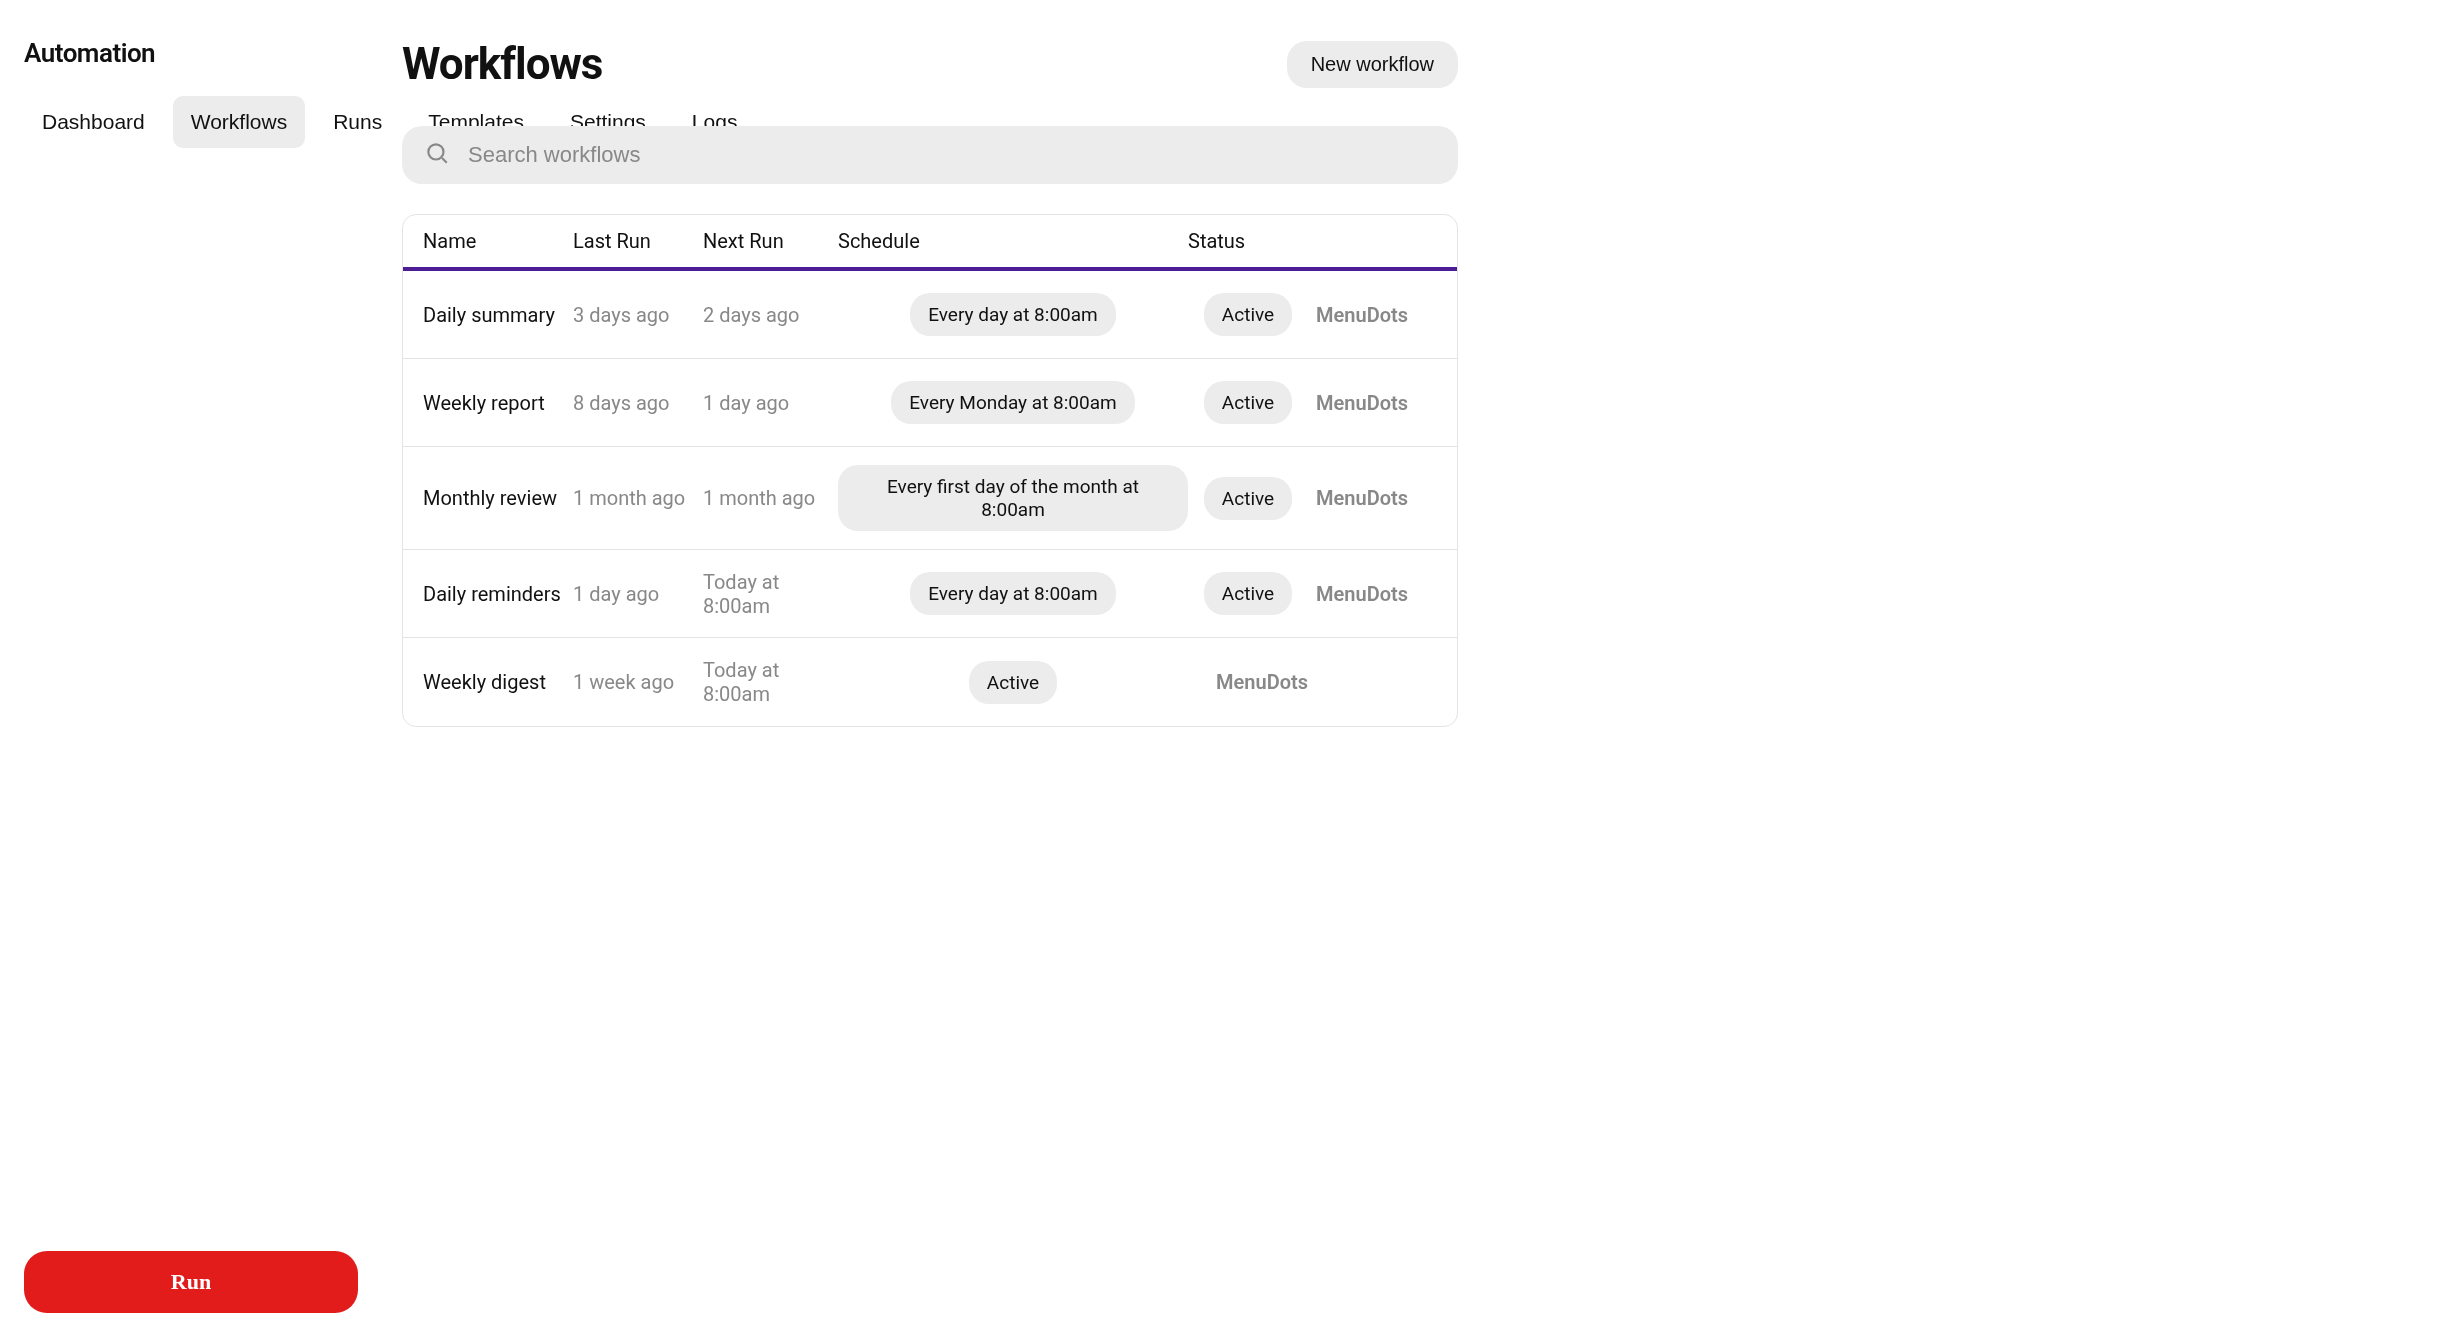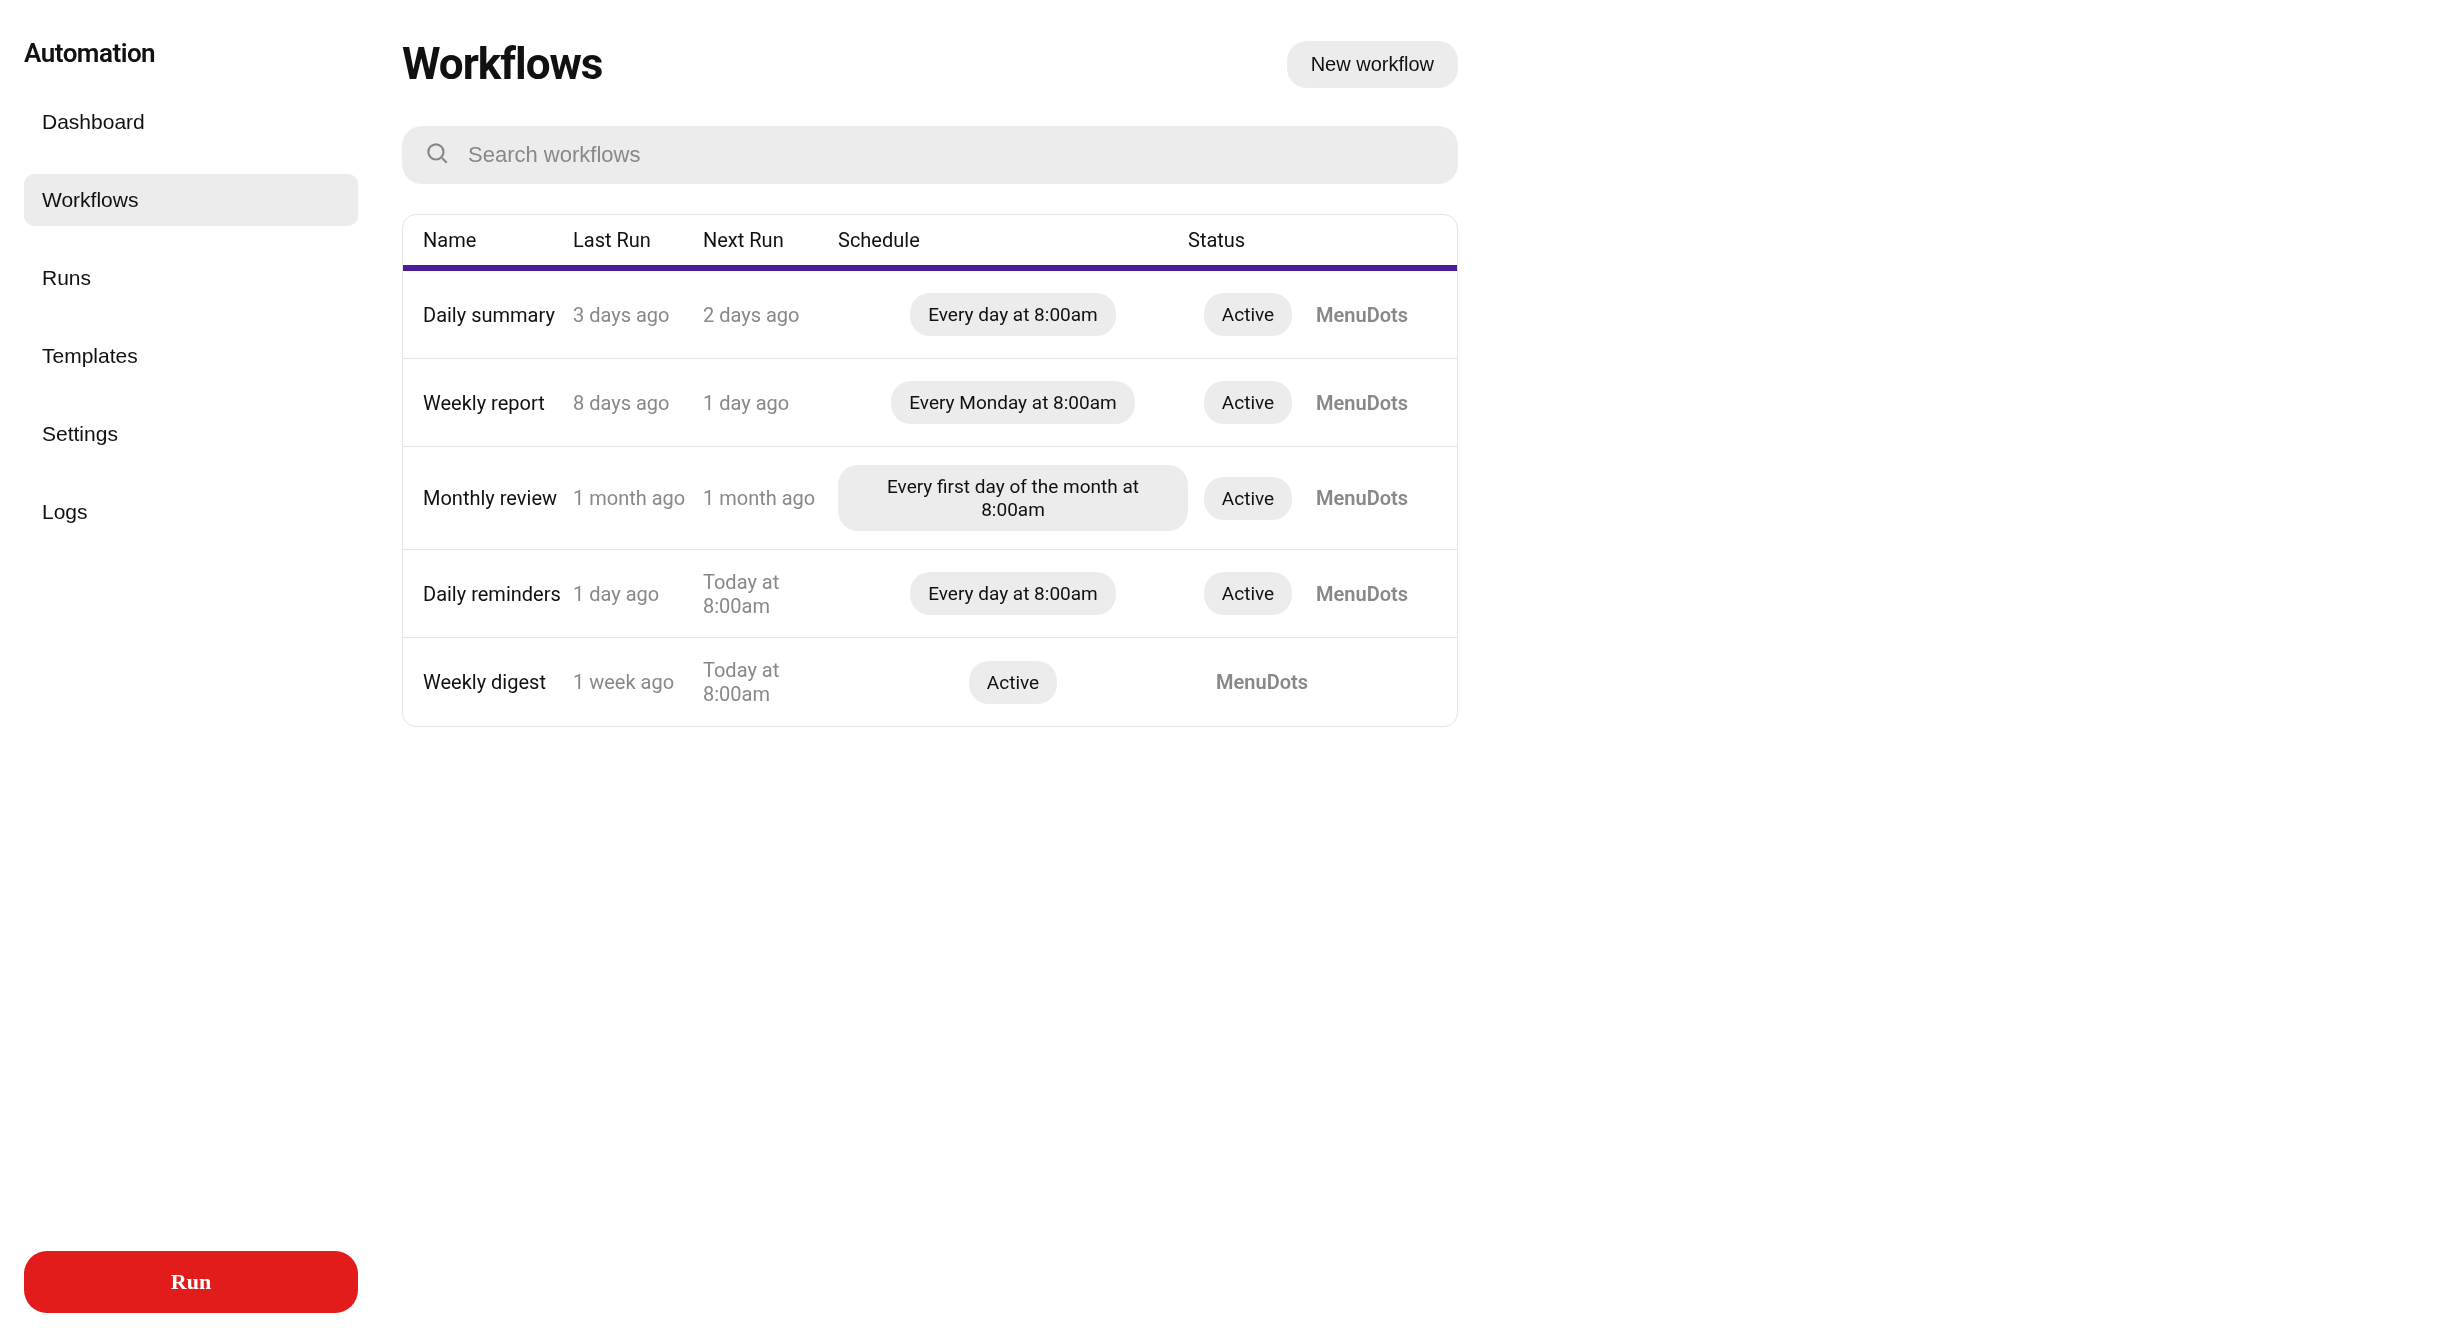--- a/index.html
+++ b/index.html
@@ -20,22 +20,22 @@
     }
     .sidebar-title {
       font-size: 26px;
       font-weight: 600;
       letter-spacing: -0.5px;
       margin-bottom: 28px;
       padding-left: 0px;
     }
     .nav {
       display: flex;
-      flex-direction: column;
-      gap: 26px;
+      flex-direction: row;
+      gap: 10px;
     }
     .nav-item {
       font-size: 21px;
       padding: 14px 18px;
       border-radius: 10px;
       cursor: pointer;
       color: #111111;
       background: transparent;
       border: none;
       text-align: left;
@@ -110,21 +110,21 @@
       display: grid;
       grid-template-columns: 150px 130px 135px 350px 120px 100px;
       gap: 0;
       align-items: center;
       padding: 0 20px;
     }
     .thead {
       height: 56px;
       font-size: 20px;
       color: #111111;
-      border-bottom: 6px solid #4c1d95;
+      border-bottom: 4px solid #4c1d95;
     }
     .trow {
       min-height: 88px;
       padding-top: 18px;
       padding-bottom: 18px;
       border-bottom: 1px solid #e4e4e4;
       font-size: 20px;
     }
     .trow:last-child { border-bottom: none; }
     .cell-name { color: #111111; padding-right: 10px; }

